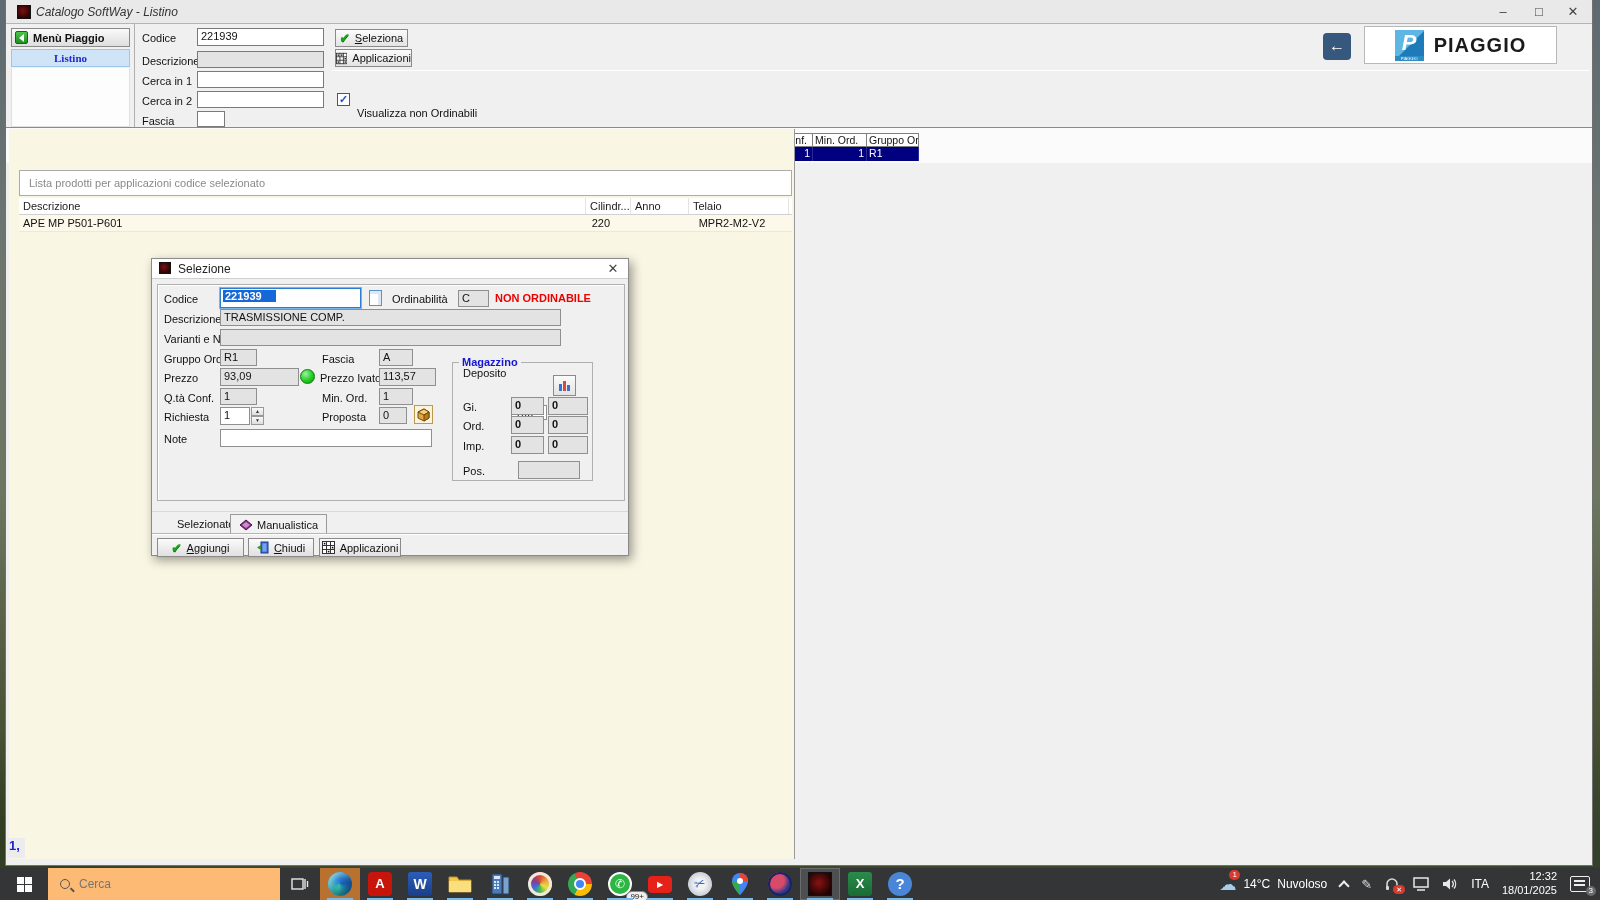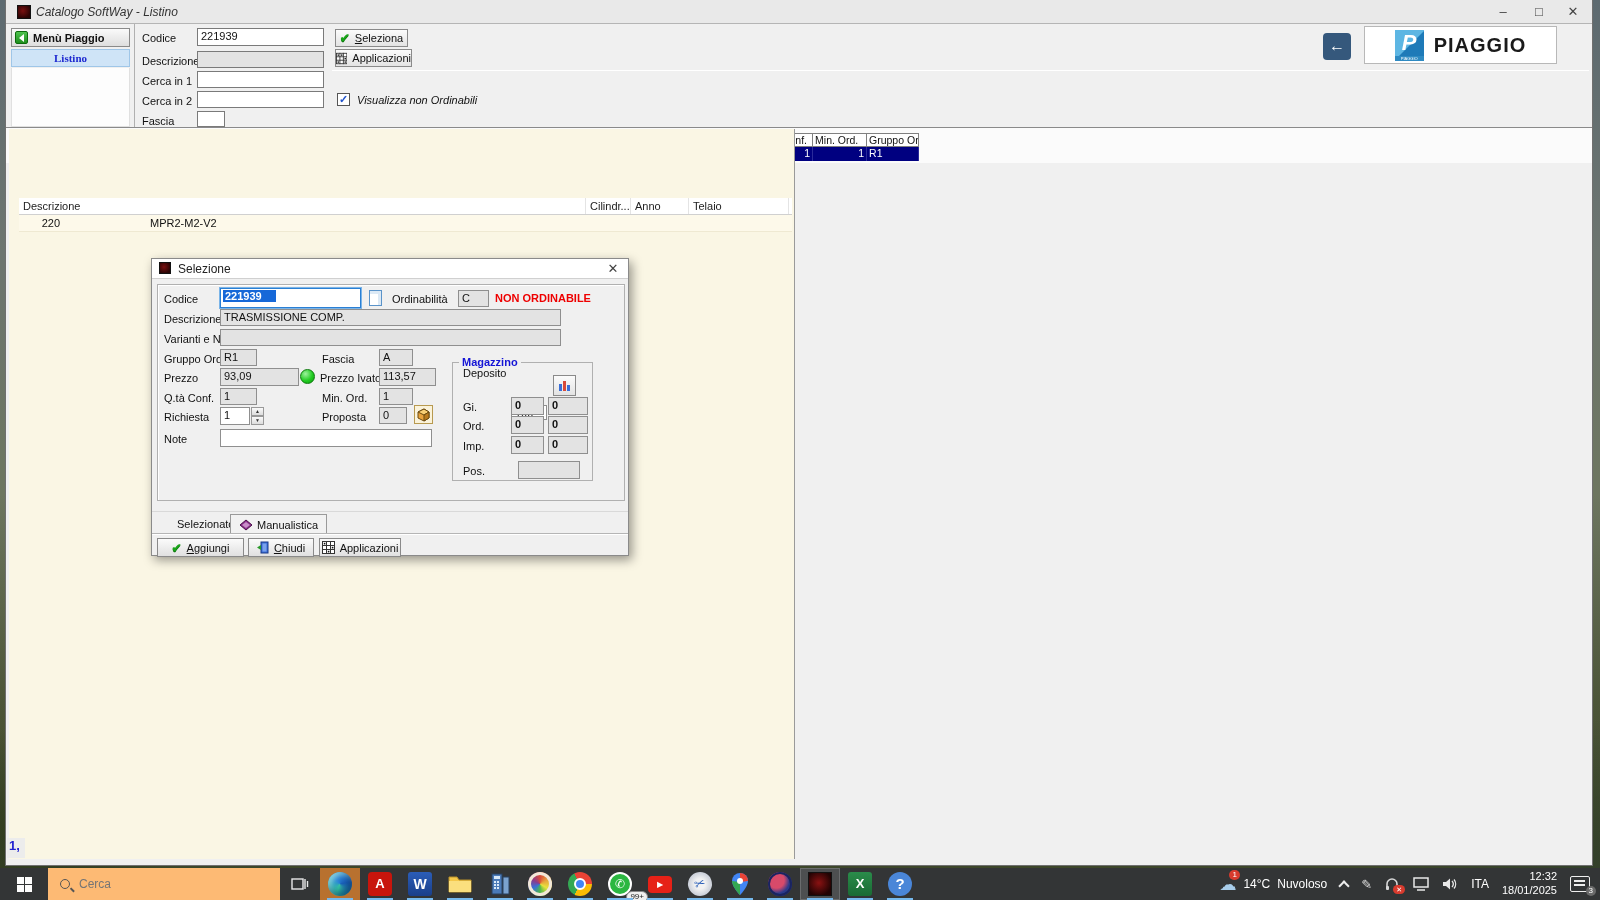--- a/index.html
+++ b/index.html
@@ -193,21 +193,21 @@
       <rect x="1.8" y="1.8" width="1.6" height="1.6" fill="#111"></rect>
         <rect x="5.8" y="1.8" width="1.6" height="1.6" fill="#111"></rect>
       <rect x="9.8" y="5.8" width="1.6" height="1.6" fill="#111"></rect>
         <rect x="1.8" y="9.8" width="1.6" height="1.6" fill="#111"></rect>
       <rect x="9.8" y="9.8" width="1.6" height="1.6" fill="#111"></rect>
     </svg>
     <span>Applicazioni</span>
   </div>
   <div class="hline-top"></div>
   <div class="chk" style="left:331px; top:93px;">✓</div>
-  <div class="lab" style="left:351px; top:94px;font-style:italic;">Visualizza non Ordinabili</div>
+  <div class="lab" style="left:351px; top:107px;">Visualizza non Ordinabili</div>
 
   <div class="backbtn">←</div>
   <div class="logo-box">
     <div class="logo-sq">
       <span class="p">P</span>
       <span class="s">PIAGGIO</span>
     </div>
     <span class="logo-word">PIAGGIO</span>
   </div>
 
@@ -240,27 +240,29 @@
       <div class="c num" style="width:78px;">113,57</div>
       <div class="c" style="width:34px;"></div>
       <div class="c" style="width:54px;"></div>
       <div class="c num" style="width:56px;">1</div>
       <div class="c num" style="width:54px;">1</div>
       <div class="c" style="width:52px;">R1</div>
     </div>
   </div>
 
   <div class="cream"></div>
+  <div class="lista-box">Lista prodotti per applicazioni codice selezionato</div>
   <div class="ptable-head">
     <div class="c" style="width:567px;">Descrizione</div>
     <div class="c" style="width:45px;">Cilindr...</div>
     <div class="c" style="width:58px;">Anno</div>
     <div class="c" style="width:100px;">Telaio</div>
   </div>
   <div class="ptable-row">
+    <div class="c" style="width:567px;">APE MP P501-P601</div>
     <div class="c num" style="width:45px;">220</div>
     <div class="c" style="width:58px;margin-top:29px;">1978-1996</div>
     <div class="c" style="width:100px;margin-left:24px;">MPR2-M2-V2</div>
   </div>
   <div class="page-ind">1,</div>
 
   <div class="dialog">
     <div class="dlg-title">
       <div class="appicon" style="left:7px; top:3px; width:12px; height:12px;"></div>
       <span class="t">Selezione</span>

